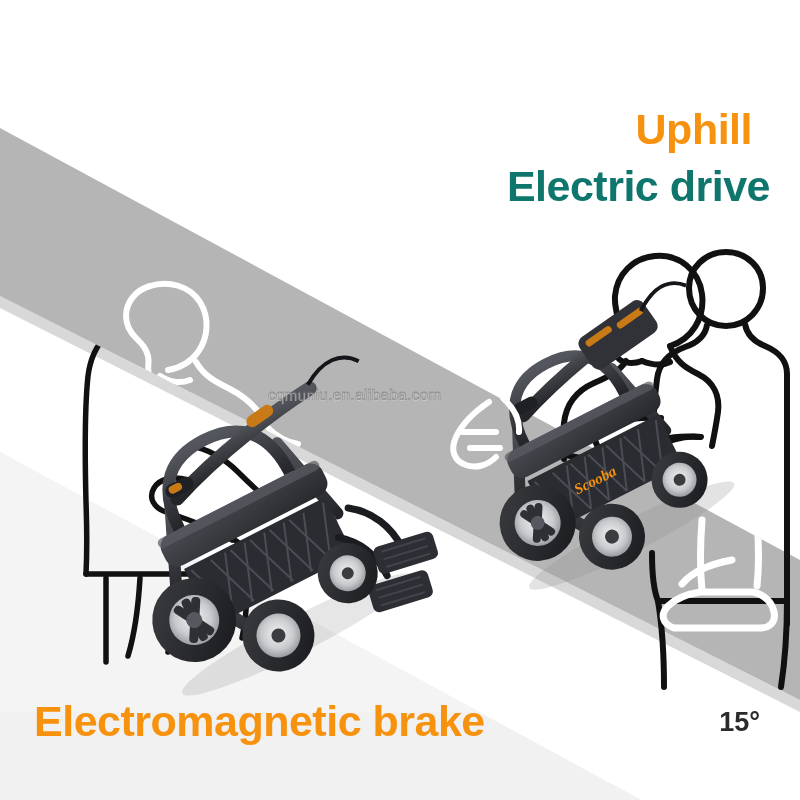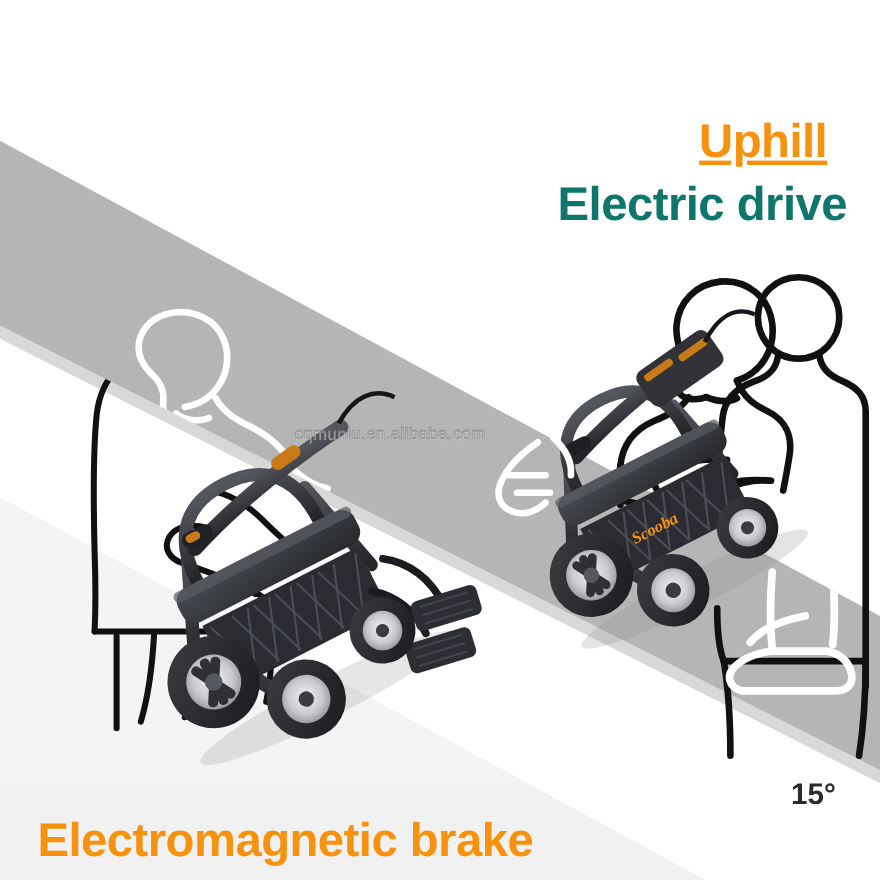--- a/index.html
+++ b/index.html
@@ -44,21 +44,21 @@
     line-height: 1;
   }
   #downhill-line1 {
     left: 34px;
     top: 690px;
     font-size: 43px;
     line-height: 1;
   }
   #downhill-line2 {
     left: 34px;
-    top: 743px;
+    top: 700px;
     font-size: 43px;
     line-height: 1;
   }
   #angle-label {
     right: 40px;
     top: 709px;
     font-size: 27px;
     line-height: 1;
     letter-spacing: 0px;
   }
@@ -381,21 +381,21 @@
           </g>
           <circle cx="164" cy="586" r="8" fill="#55585E"></circle>
         </g>
       </g>
     </g>
 
   </svg>
 
   <div id="watermark">cqmuniu.en.alibaba.com</div>
 
-  <div class="txt" id="uphill-line1" style="color: rgb(247, 146, 14); text-decoration: underline;">Uphill</div>
+  <div class="txt" id="uphill-line1" style="color: rgb(247, 146, 14);">Uphill</div>
 
   <div class="txt" id="uphill-line2" style="color: #0f766e;">Electric drive</div>
 
 
   <div class="txt" id="downhill-line2" style="color: rgb(247, 146, 14);">Electromagnetic brake</div>
 
   <div class="txt" id="angle-label" style="color: rgb(43, 43, 43);">15°</div>
 
 </div>
 

